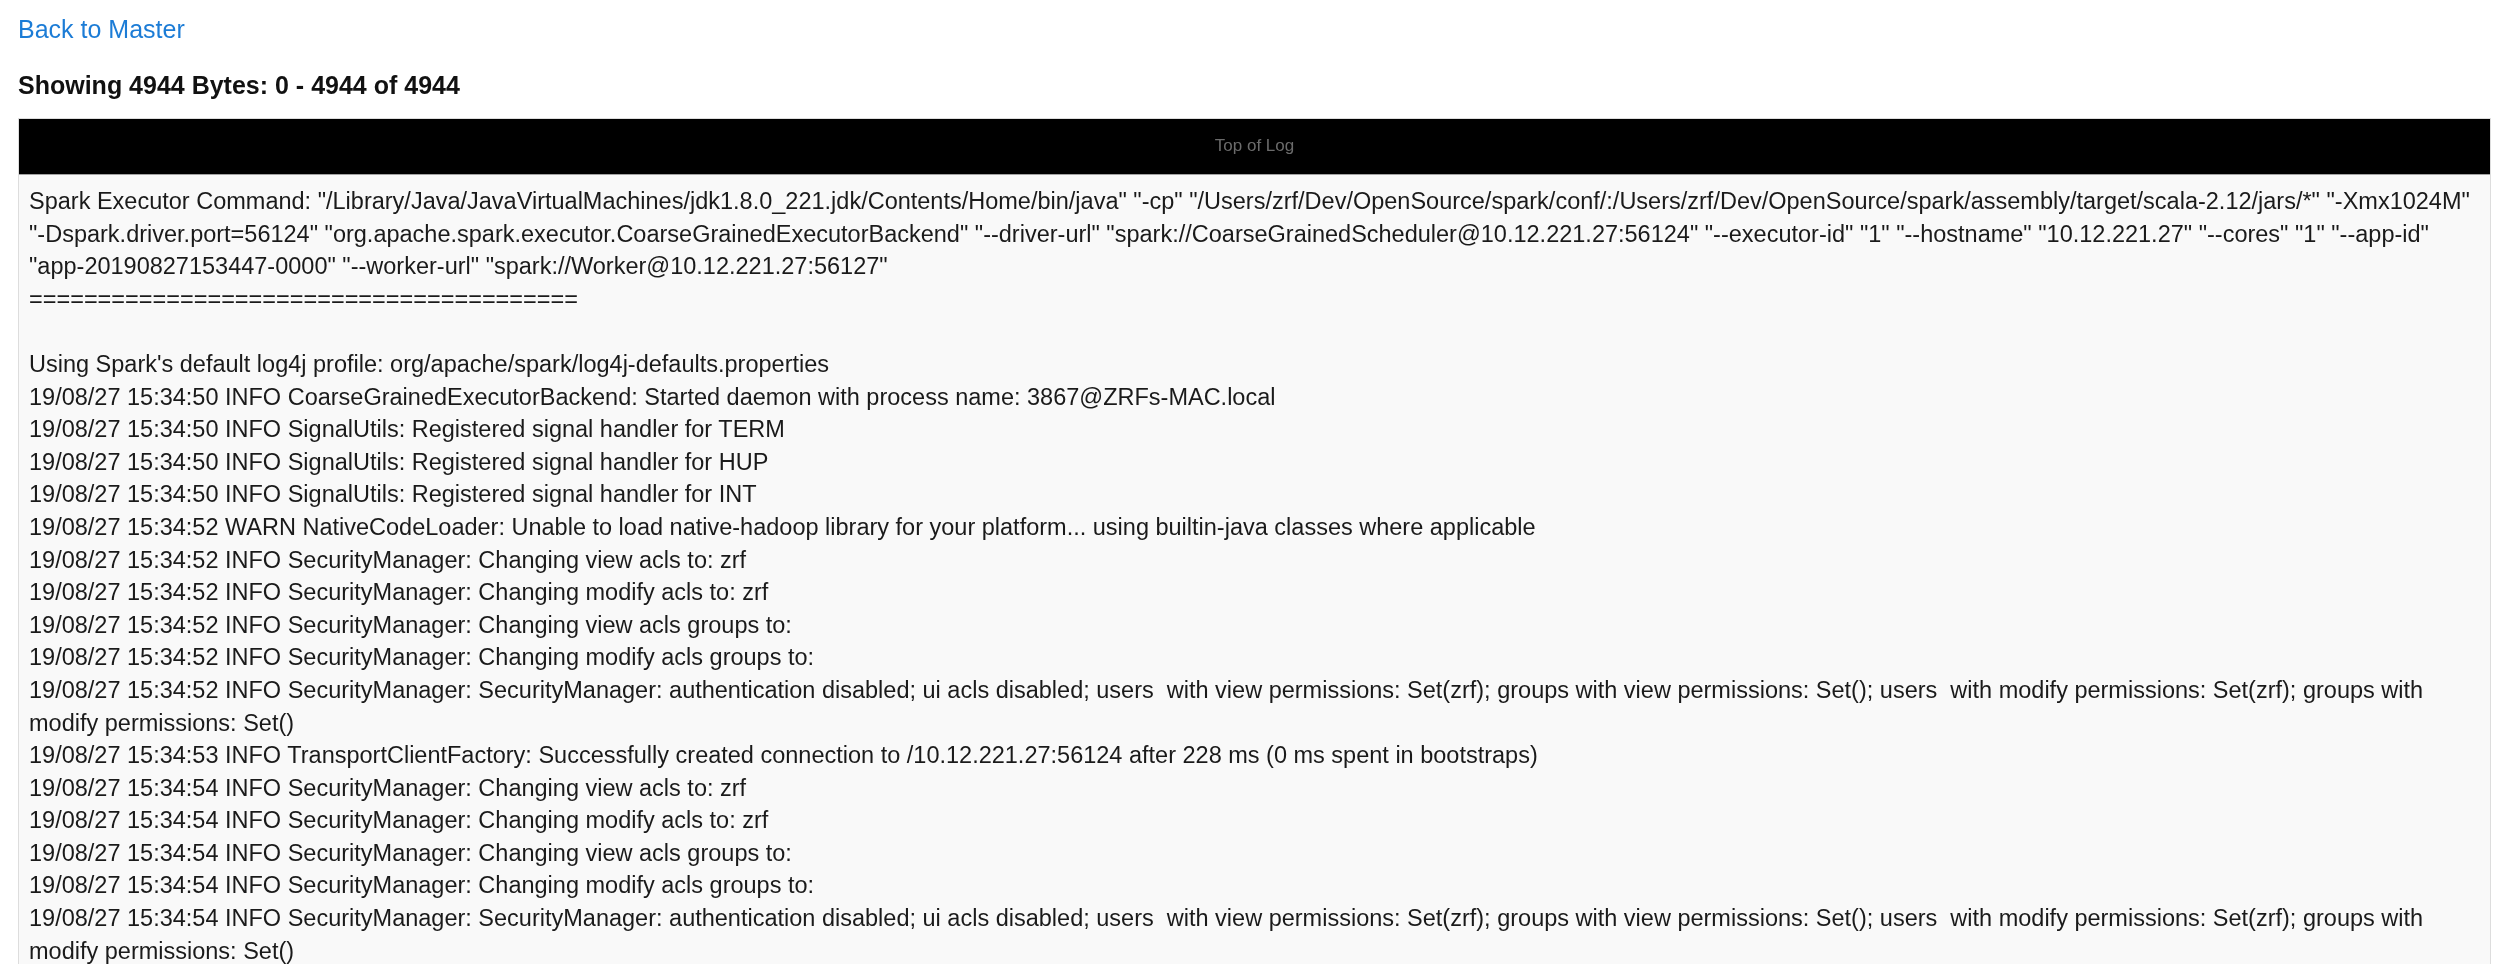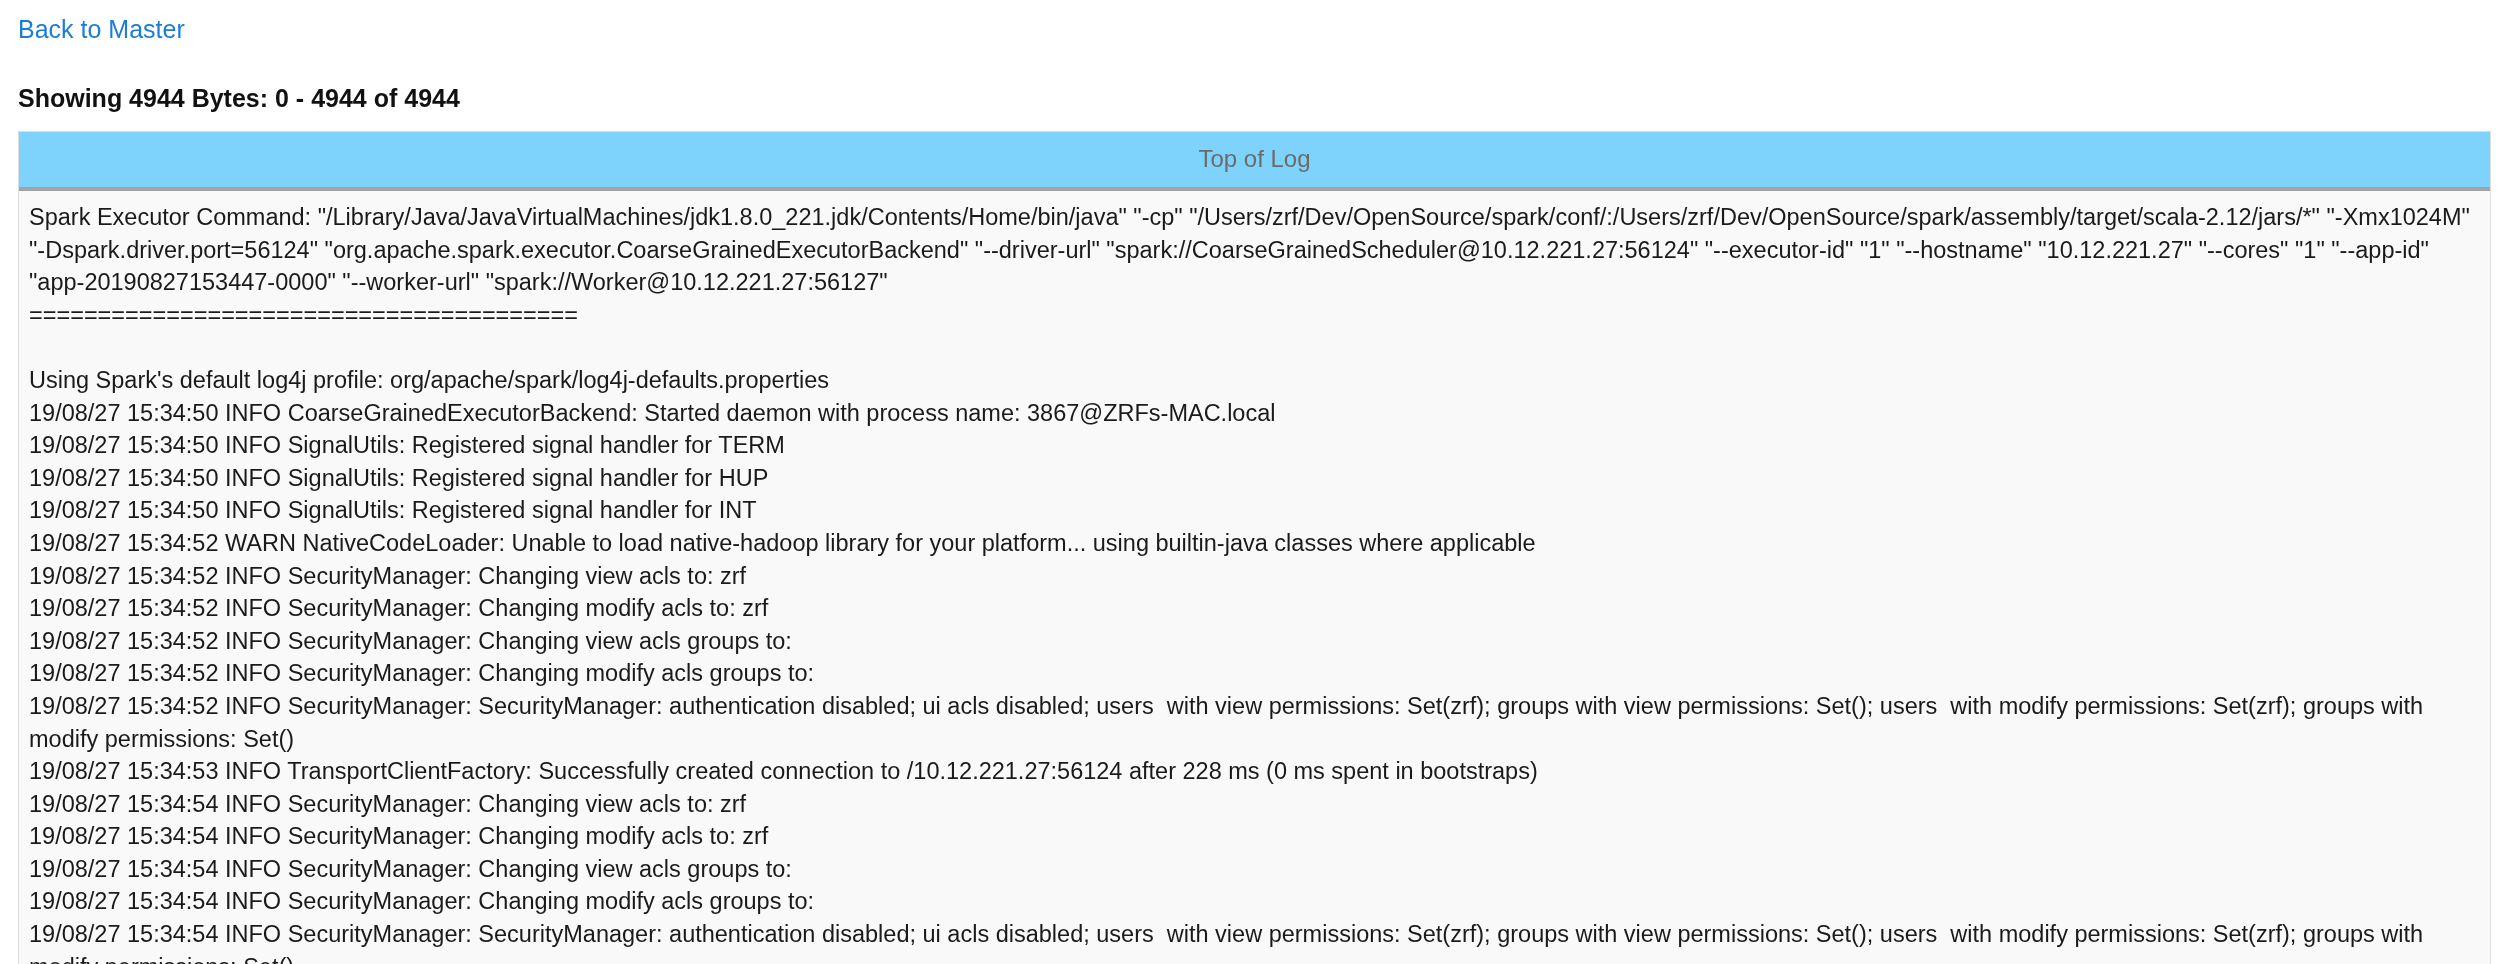--- a/index.html
+++ b/index.html
@@ -19,40 +19,40 @@
     box-sizing: border-box;
     width: 2510px;
   }
   .back-link {
     display: inline-block;
     color: #1c7cd6;
     font-size: 25px;
     line-height: 30px;
     text-decoration: none;
     cursor: pointer;
-    margin-bottom: 25px;
+    margin-bottom: 12px;
   }
   .showing-line {
     font-size: 25px;
     line-height: 30px;
     color: #111111;
     margin: 14px 0 18px 0;
     font-weight: bold;
   }
   .log-panel {
     border: 1px solid #dddddd;
     background: #fafafa;
     box-sizing: border-box;
     width: 2473px;
   }
   .log-header {
-    background: #7dd3fc;
-    border-bottom: 4px solid #a3a3a3;
+    background: #000000;
+    border-bottom: 1px solid #a3a3a3;
     text-align: center;
-    font-size: 24px;
+    font-size: 17px;
     line-height: 30px;
     color: #6b6b6b;
     padding: 12px 0 13px 0;
   }
   .log-body {
     background: #f9f9f9;
     padding: 10px 8px 8px 10px;
   }
   .log-pre {
     margin: 0;

